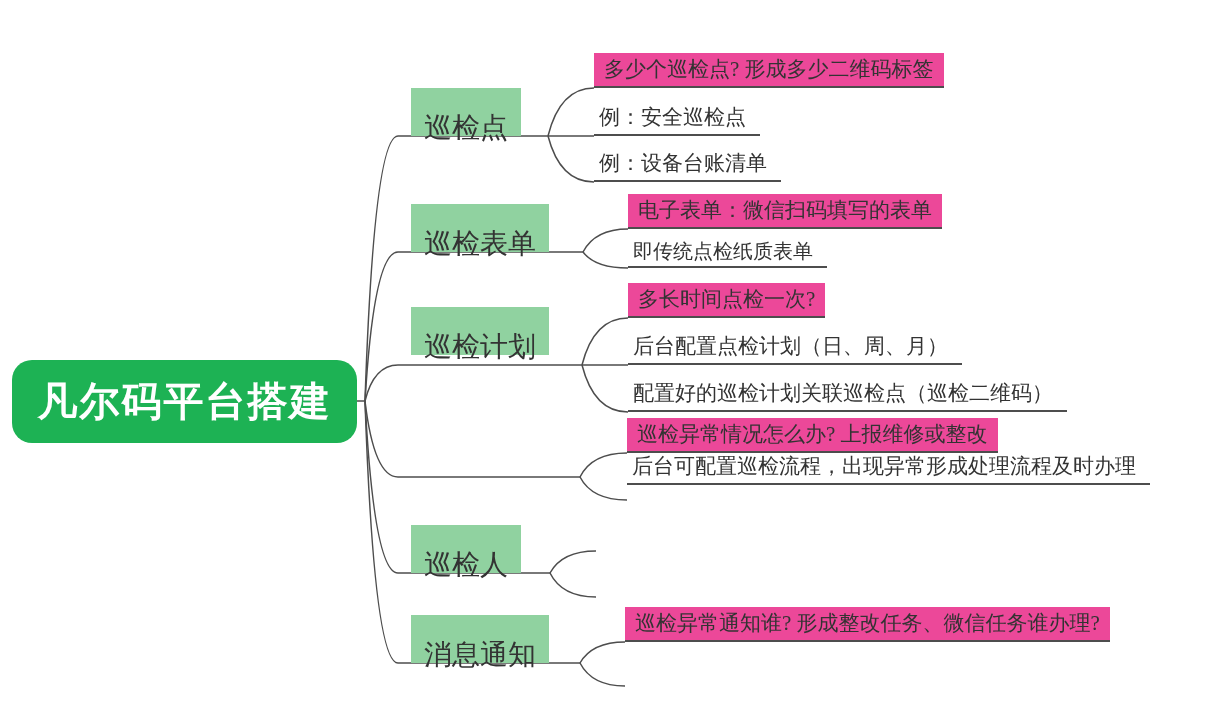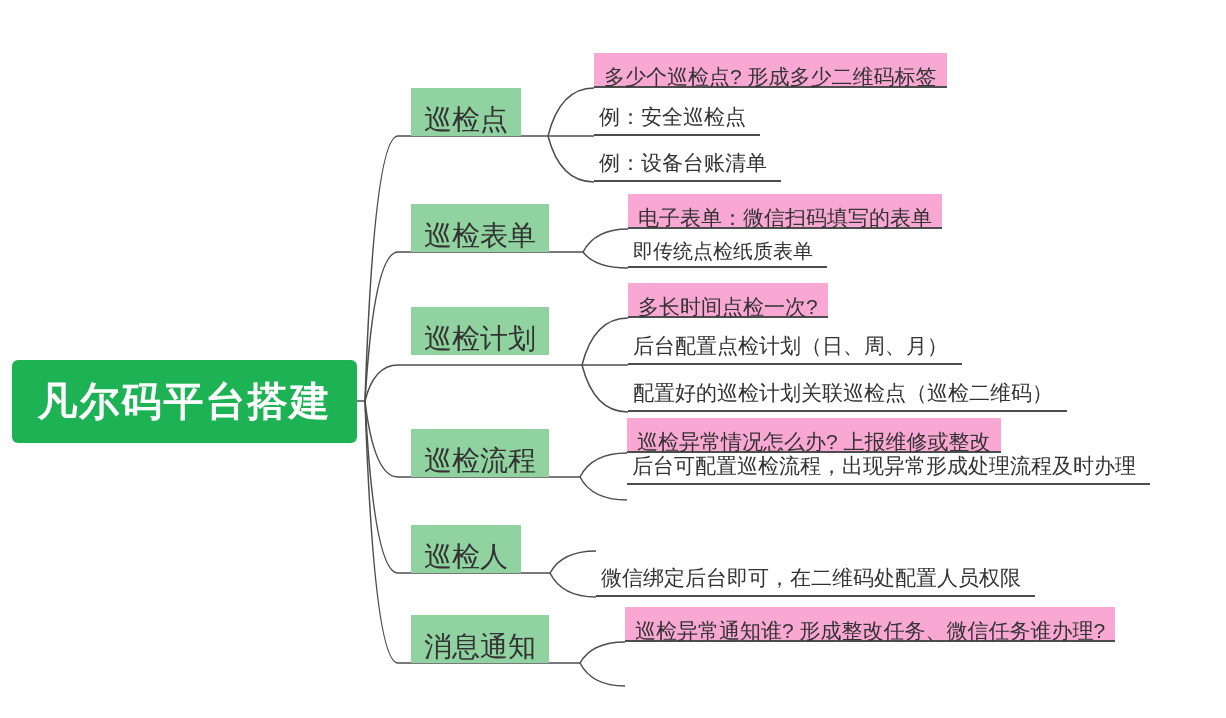--- a/index.html
+++ b/index.html
@@ -9,38 +9,38 @@
     background:#ffffff;
     font-family:"Liberation Sans","DejaVu Sans",sans-serif;
     overflow:hidden;
   }
   #connectors{position:absolute;left:0;top:0;width:1226px;height:718px;}
   #connectors path, #connectors line{stroke:#4d4d4d;stroke-width:1.5;fill:none;}
 
   .root-node{
     position:absolute;left:12px;top:360px;width:345px;height:83px;
     box-sizing:border-box;
-    background:#1db254;border-radius:6px;
+    background:#1db254;border-radius:20px;
     color:#ffffff;font-size:40px;font-weight:bold;
     display:flex;align-items:center;justify-content:center;
     letter-spacing:2px;white-space:nowrap;
   }
   .branch-node{
     position:absolute;left:411px;height:48px;box-sizing:border-box;
     background:#90d2a0;color:#333333;
-    font-size:28px;line-height:48px;padding:8px 13px;
+    font-size:28px;line-height:48px;padding:16px 13px;
     white-space:nowrap;
   }
   .leaf{
     position:absolute;height:35px;box-sizing:border-box;
     color:#333333;font-size:21px;line-height:32px;
     border-bottom:2px solid #4d4d4d;
     padding:0 14px 0 5px;white-space:nowrap;
   }
-  .leaf.highlight{background:#f9a8d4;padding:8px 10px;}
+  .leaf.highlight{background:#ec4899;padding:0 10px;font-family:Liberation Serif, serif;}
   .leaf.small{height:30px;font-size:20px;line-height:27px;}
 </style>
 </head>
 <body>
 
 <div id="canvas">
 
   <svg id="connectors" viewBox="0 0 1226 718" xmlns="http://www.w3.org/2000/svg">
 
     <path d="M357,401 h8"></path>
@@ -84,23 +84,21 @@
 
   <div class="branch-node" style="top:204px">巡检表单</div>
   <div class="leaf highlight" style="left:628px;top:194px">电子表单：微信扫码填写的表单</div>
   <div class="leaf small" style="left:628px;top:238px">即传统点检纸质表单</div>
 
   <div class="branch-node" style="top:307px">巡检计划</div>
   <div class="leaf highlight" style="left:628px;top:283px">多长时间点检一次?</div>
   <div class="leaf" style="left:628px;top:377px">配置好的巡检计划关联巡检点（巡检二维码）</div>
   <div class="leaf" style="left:628px;top:330px">后台配置点检计划（日、周、月）</div>
 
-  <div class="branch-node" style="top:429px">巡检流程</div>
   <div class="leaf highlight" style="left:627px;top:418px">巡检异常情况怎么办? 上报维修或整改</div>
   <div class="leaf" style="left:627px;top:450px">后台可配置巡检流程，出现异常形成处理流程及时办理</div>
 
   <div class="branch-node" style="top:525px">巡检人</div>
-  <div class="leaf" style="left:596px;top:562px">微信绑定后台即可，在二维码处配置人员权限</div>
 
   <div class="branch-node" style="top:615px">消息通知</div>
   <div class="leaf highlight" style="left:625px;top:607px">巡检异常通知谁? 形成整改任务、微信任务谁办理?</div>
 
 </div>
 
 </body></html>

